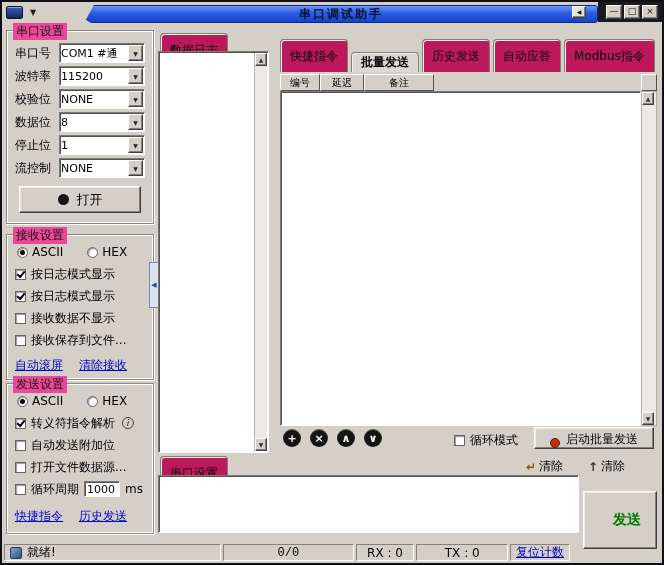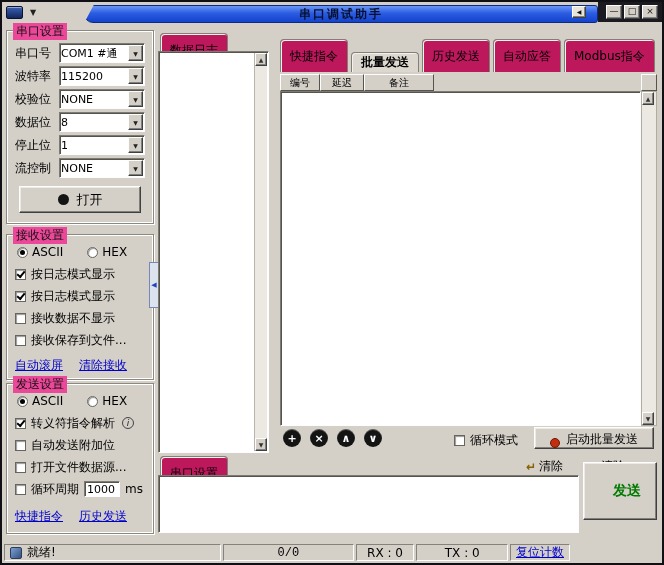--- a/index.html
+++ b/index.html
@@ -83,21 +83,21 @@
   .start-btn{position:absolute;left:532px;top:405px;width:120px;height:22px;display:flex;align-items:flex-end;justify-content:center;gap:6px;font-size:12px;white-space:nowrap;}
   .red-dot{width:10px;height:10px;border-radius:50%;background:#c03010;border:1px solid #701800;flex:none;}
 
   .send-tab{position:absolute;left:158px;top:434px;}
   .clear-group{position:absolute;top:436px;display:flex;align-items:center;gap:3px;font-size:12px;}
   .cg1{left:524px;}
   .cg2{left:586px;}
   .ci1{color:#8a6000;font-weight:bold;font-size:12px;}
   .ci2{color:#333;font-weight:bold;font-size:12px;}
   .send-input{position:absolute;left:156px;top:453px;width:421px;height:58px;background:#fff;border:1px solid;border-color:#7b7b73 #fdfdfd #fdfdfd #7b7b73;box-shadow:inset 1px 1px 0 #55554e;resize:none;font-size:12px;padding:3px;outline:none;}
-  .send-btn{position:absolute;left:581px;top:440px;width:74px;height:58px;font-size:14px;font-weight:bold;color:#007a00;display:flex;align-items:center;justify-content:center;padding-left:14px;}
+  .send-btn{position:absolute;left:581px;top:469px;width:74px;height:58px;font-size:14px;font-weight:bold;color:#007a00;display:flex;align-items:center;justify-content:center;padding-left:14px;}
 
   .statusbar{position:absolute;left:0;bottom:0;width:570px;height:21px;background:#d4d0c8;display:flex;gap:2px;padding:2px;}
   .sb-seg{border:1px solid;border-color:#84827a #fdfdfd #fdfdfd #84827a;font-size:12px;display:flex;align-items:center;padding:0 5px;height:17px;white-space:nowrap;}
   .seg-ready{width:249px;gap:5px;}
   .seg-progress{width:149px;justify-content:center;font-family:Liberation Mono, monospace;}
   .seg-rx{width:66px;justify-content:center;}
   .seg-tx{width:104px;justify-content:center;}
   .seg-reset{flex:1;justify-content:center;}
   .status-icon{width:12px;height:12px;background:linear-gradient(135deg,#7aa0d4 0%,#35527e 100%);border:1px solid #2a3c5c;border-radius:2px;flex:none;}
 </style>

